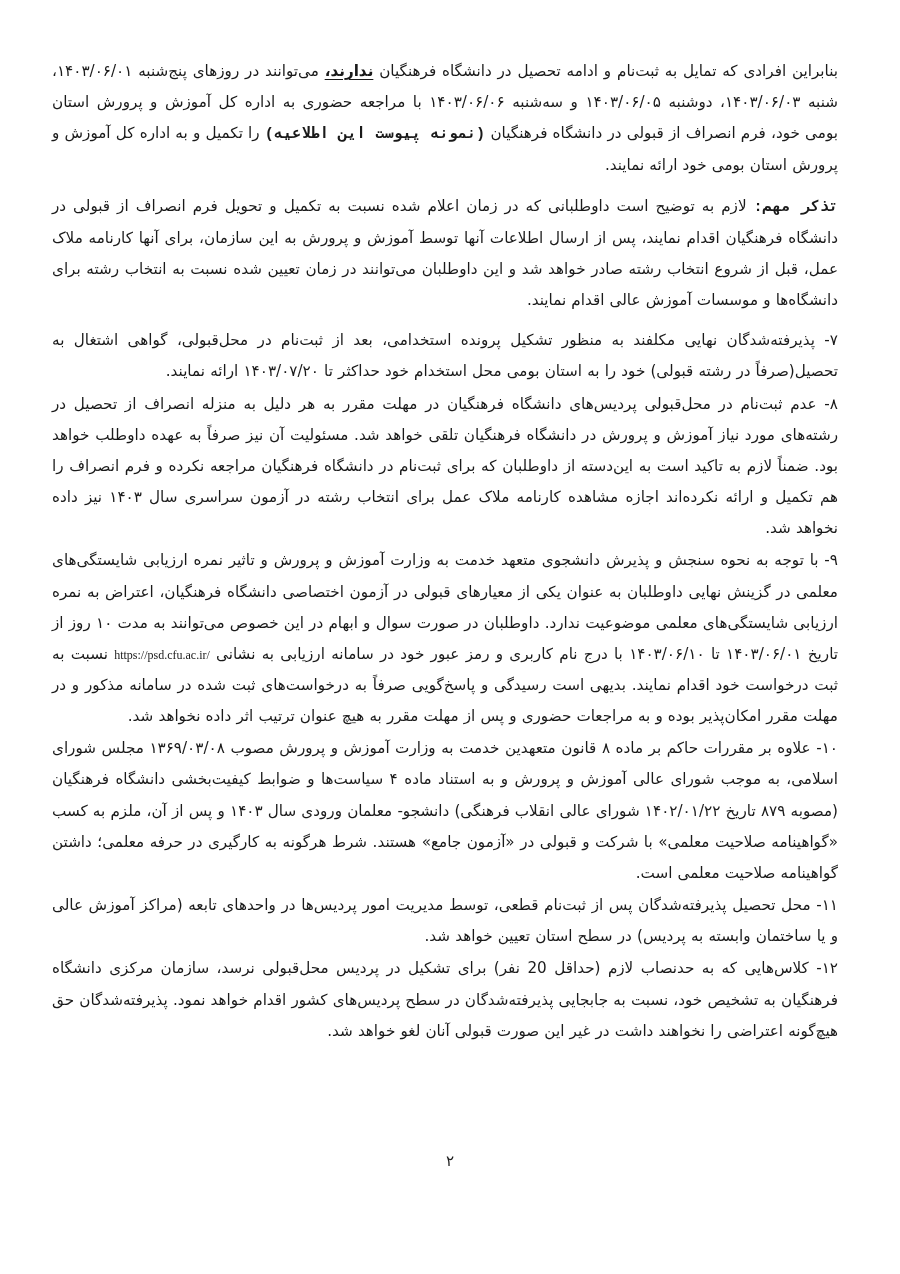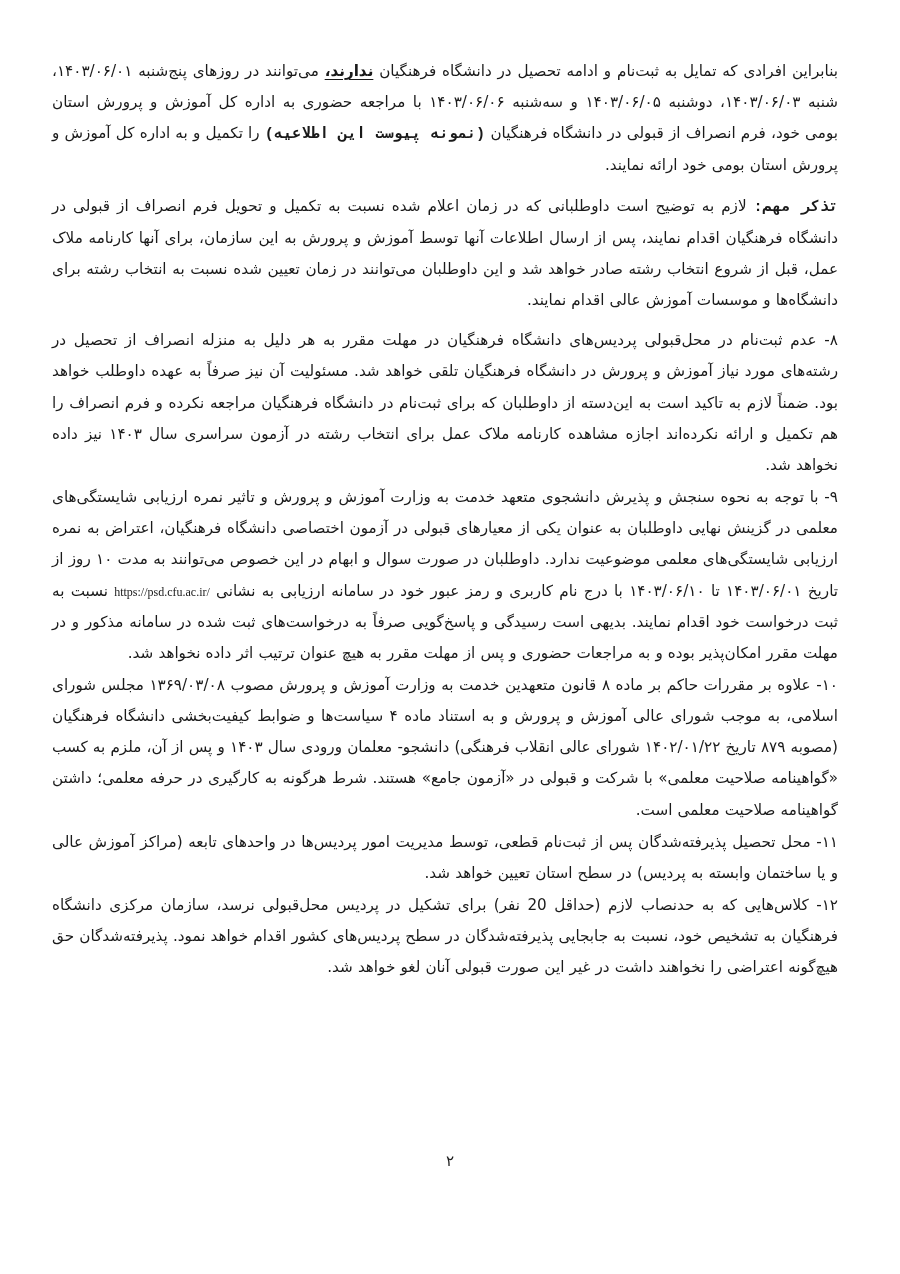--- a/index.html
+++ b/index.html
@@ -105,20 +105,21 @@
 <body>
 
 <div class="page">
 
   <div class="content">
 
     <p class="para gap"><span>بنابراین افرادی که تمایل به ثبت‌نام و ادامه تحصیل در دانشگاه فرهنگیان </span><span class="underline-bold">ندارند،</span><span> می‌توانند در روزهای پنج‌شنبه ۱۴۰۳/۰۶/۰۱، شنبه ۱۴۰۳/۰۶/۰۳، دوشنبه ۱۴۰۳/۰۶/۰۵ و سه‌شنبه ۱۴۰۳/۰۶/۰۶ با مراجعه حضوری به اداره کل آموزش و پرورش استان بومی خود، فرم انصراف از قبولی در دانشگاه فرهنگیان </span><span class="bold">(نمونه پیوست این اطلاعیه)</span><span> را تکمیل و به اداره کل آموزش و پرورش استان بومی خود ارائه نمایند.</span></p>
 
     <p class="para gap"><span class="bold">تذکر مهم:</span><span> لازم به توضیح است داوطلبانی که در زمان اعلام شده نسبت به تکمیل و تحویل فرم انصراف از قبولی در دانشگاه فرهنگیان اقدام نمایند، پس از ارسال اطلاعات آنها توسط آموزش و پرورش به این سازمان، برای آنها کارنامه ملاک عمل، قبل از شروع انتخاب رشته صادر خواهد شد و این داوطلبان می‌توانند در زمان تعیین شده نسبت به انتخاب رشته برای دانشگاه‌ها و موسسات آموزش عالی اقدام نمایند.</span></p>
 
+    <p class="para tight">۷- پذیرفته‌شدگان نهایی مکلفند به منظور تشکیل پرونده استخدامی، بعد از ثبت‌نام در محل‌قبولی، گواهی اشتغال به تحصیل(صرفاً در رشته قبولی) خود را به استان بومی محل استخدام خود حداکثر تا ۱۴۰۳/۰۷/۲۰ ارائه نمایند.</p>
 
     <p class="para tight">۸- عدم ثبت‌نام در محل‌قبولی پردیس‌های دانشگاه فرهنگیان در مهلت مقرر به هر دلیل به منزله انصراف از تحصیل در رشته‌های مورد نیاز آموزش و پرورش در دانشگاه فرهنگیان تلقی خواهد شد. مسئولیت آن نیز صرفاً به عهده داوطلب خواهد بود. ضمناً لازم به تاکید است به این‌دسته از داوطلبان که برای ثبت‌نام در دانشگاه فرهنگیان مراجعه نکرده و فرم انصراف را هم تکمیل و ارائه نکرده‌اند اجازه مشاهده کارنامه ملاک عمل برای انتخاب رشته در آزمون سراسری سال ۱۴۰۳ نیز داده نخواهد شد.</p>
 
     <p class="para tight"><span>۹- با توجه به نحوه سنجش و پذیرش دانشجوی متعهد خدمت به وزارت آموزش و پرورش و تاثیر نمره ارزیابی شایستگی‌های معلمی در گزینش نهایی داوطلبان به عنوان یکی از معیارهای قبولی در آزمون اختصاصی دانشگاه فرهنگیان، اعتراض به نمره ارزیابی شایستگی‌های معلمی موضوعیت ندارد. داوطلبان در صورت سوال و ابهام در این خصوص می‌توانند به مدت ۱۰ روز از تاریخ ۱۴۰۳/۰۶/۰۱ تا ۱۴۰۳/۰۶/۱۰ با درج نام کاربری و رمز عبور خود در سامانه ارزیابی به نشانی </span><span class="ltr">https://psd.cfu.ac.ir/</span><span> نسبت به ثبت درخواست خود اقدام نمایند. بدیهی است رسیدگی و پاسخ‌گویی صرفاً به درخواست‌های ثبت شده در سامانه مذکور و در مهلت مقرر امکان‌پذیر بوده و به مراجعات حضوری و پس از مهلت مقرر به هیچ عنوان ترتیب اثر داده نخواهد شد.</span></p>
 
     <p class="para tight">۱۰- علاوه بر مقررات حاکم بر ماده ۸ قانون متعهدین خدمت به وزارت آموزش و پرورش مصوب ۱۳۶۹/۰۳/۰۸ مجلس شورای اسلامی، به موجب شورای عالی آموزش و پرورش و به استناد ماده ۴ سیاست‌ها و ضوابط کیفیت‌بخشی دانشگاه فرهنگیان (مصوبه ۸۷۹ تاریخ ۱۴۰۲/۰۱/۲۲ شورای عالی انقلاب فرهنگی) دانشجو- معلمان ورودی سال ۱۴۰۳ و پس از آن، ملزم به کسب «گواهینامه صلاحیت معلمی» با شرکت و قبولی در «آزمون جامع» هستند. شرط هرگونه به کارگیری در حرفه معلمی؛ داشتن گواهینامه صلاحیت معلمی است.</p>
 
     <p class="para tight">۱۱- محل تحصیل پذیرفته‌شدگان پس از ثبت‌نام قطعی، توسط مدیریت امور پردیس‌ها در واحدهای تابعه (مراکز آموزش عالی و یا ساختمان وابسته به پردیس) در سطح استان تعیین خواهد شد.</p>
 
     <p class="para tight">۱۲- کلاس‌هایی که به حدنصاب لازم (حداقل 20 نفر) برای تشکیل در پردیس محل‌قبولی نرسد، سازمان مرکزی دانشگاه فرهنگیان به تشخیص خود، نسبت به جابجایی پذیرفته‌شدگان در سطح پردیس‌های کشور اقدام خواهد نمود. پذیرفته‌شدگان حق هیچ‌گونه اعتراضی را نخواهند داشت در غیر این صورت قبولی آنان لغو خواهد شد.</p>

